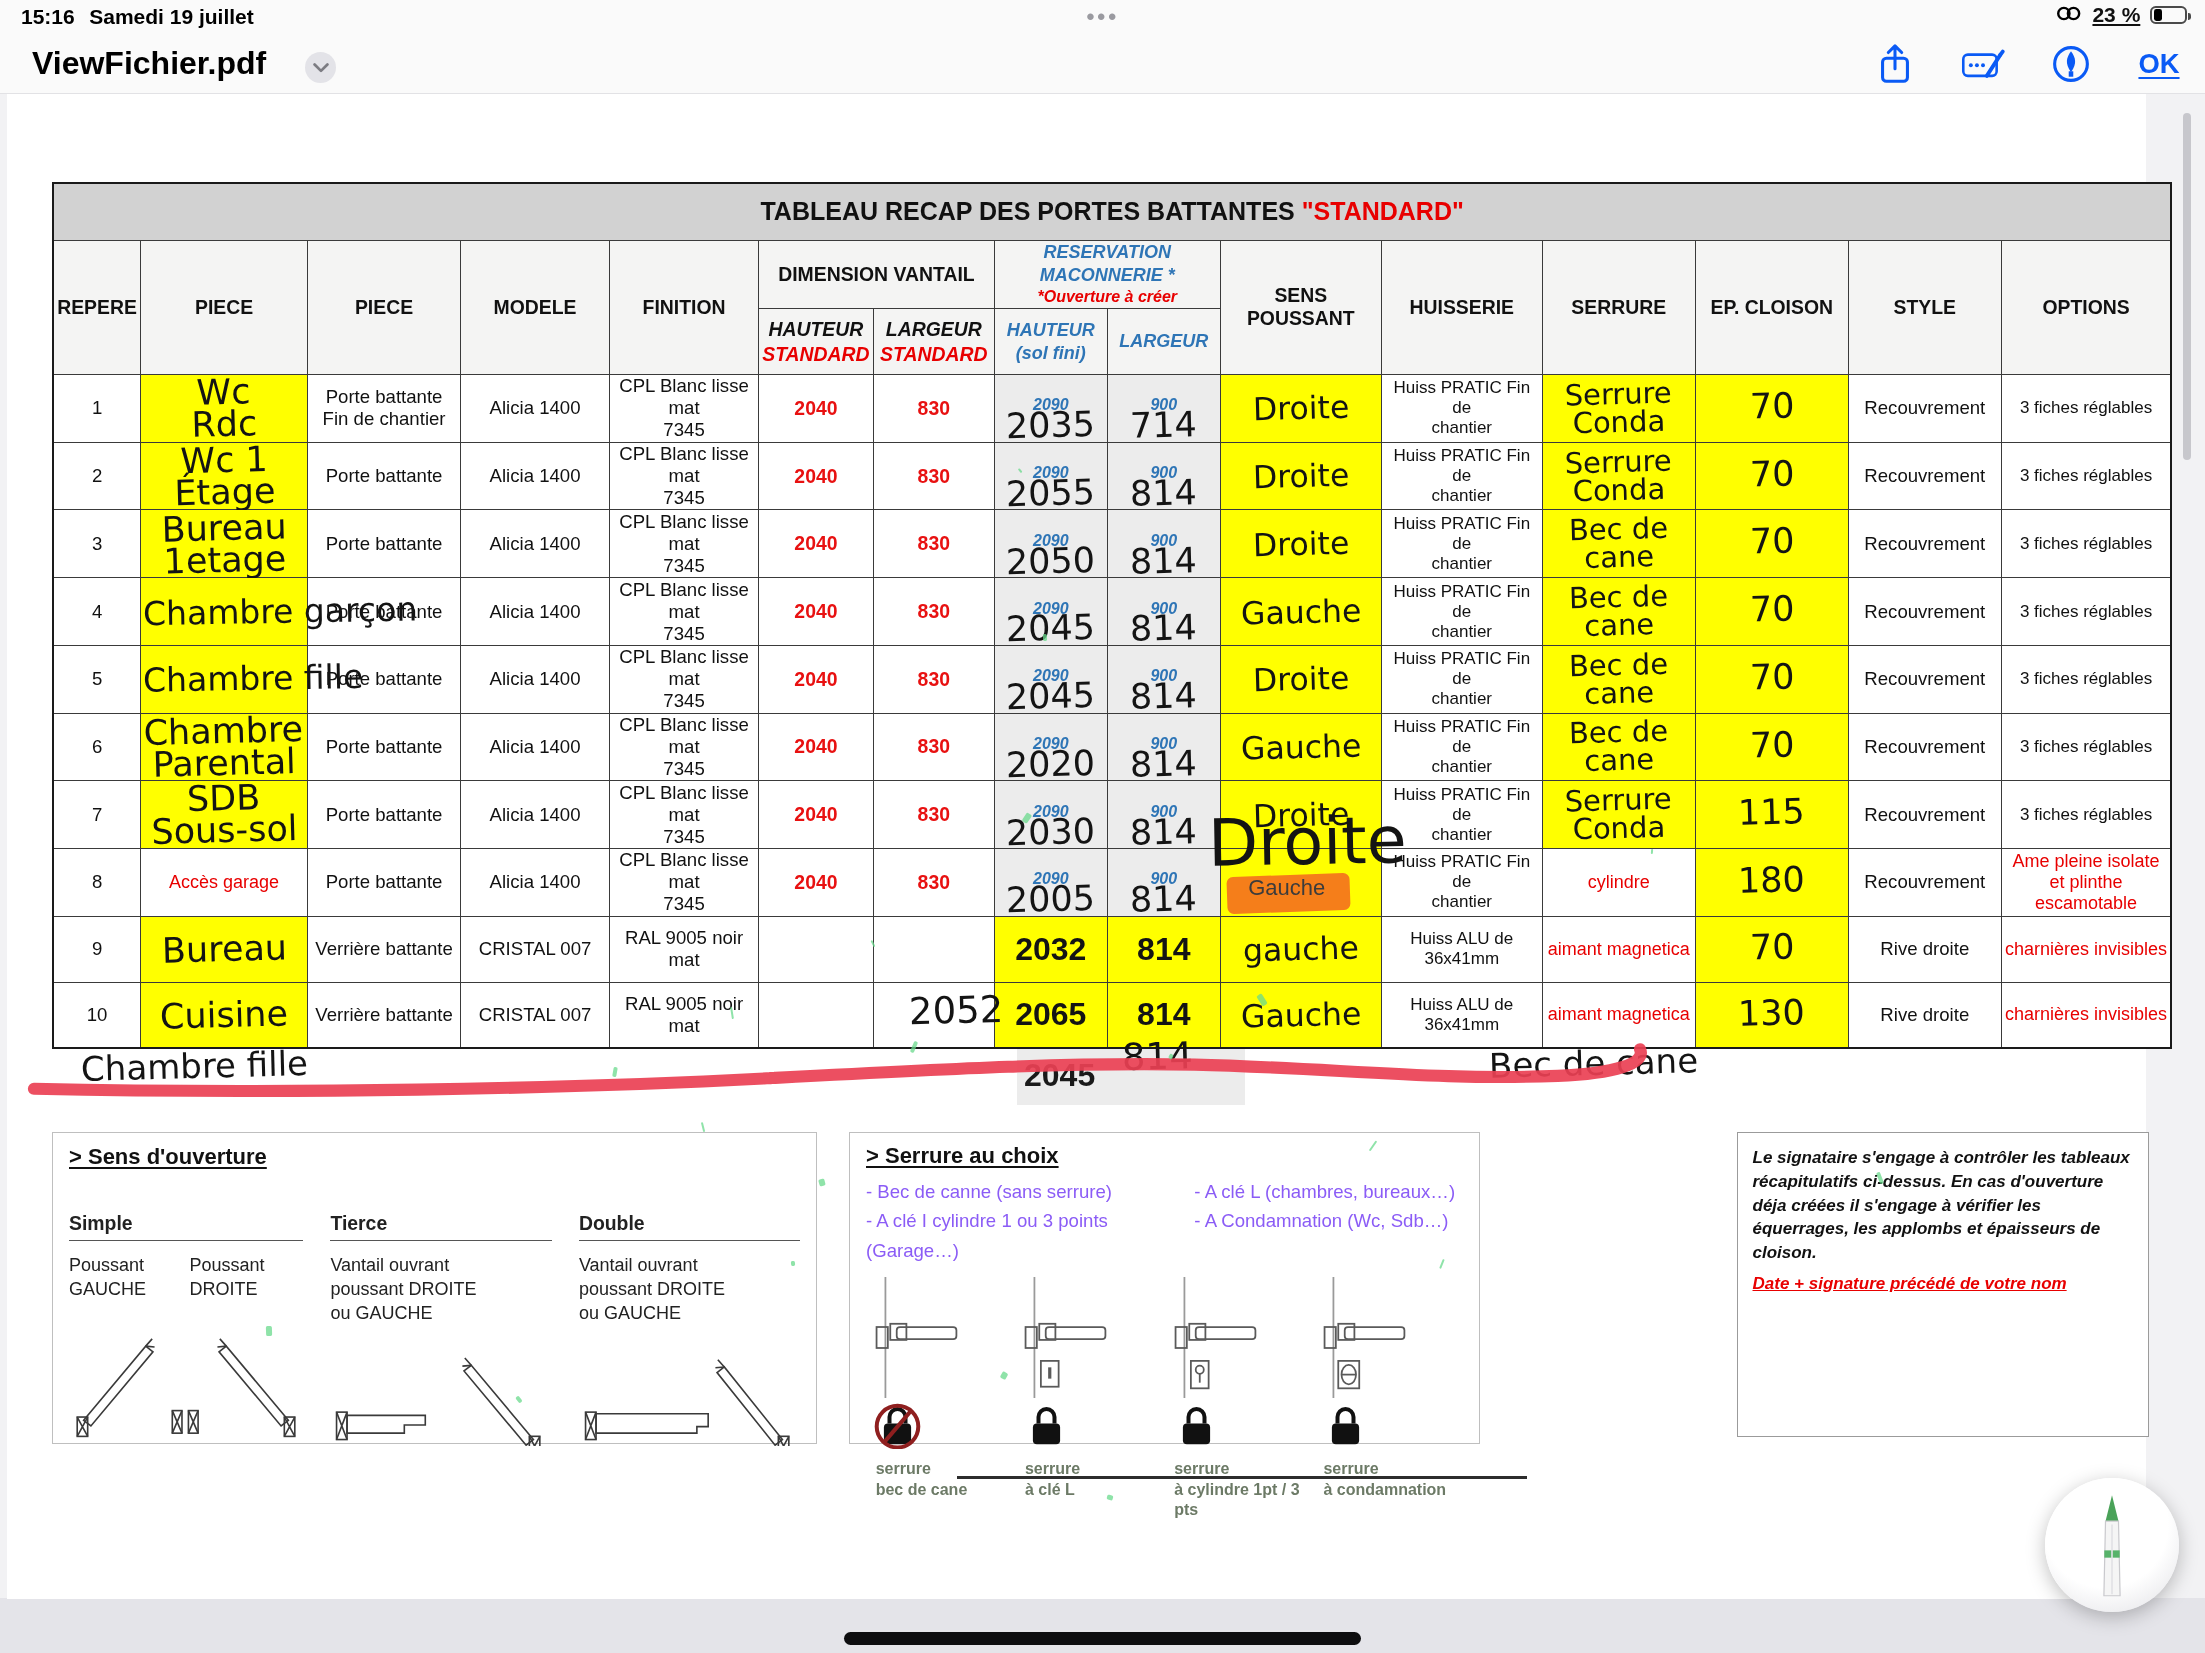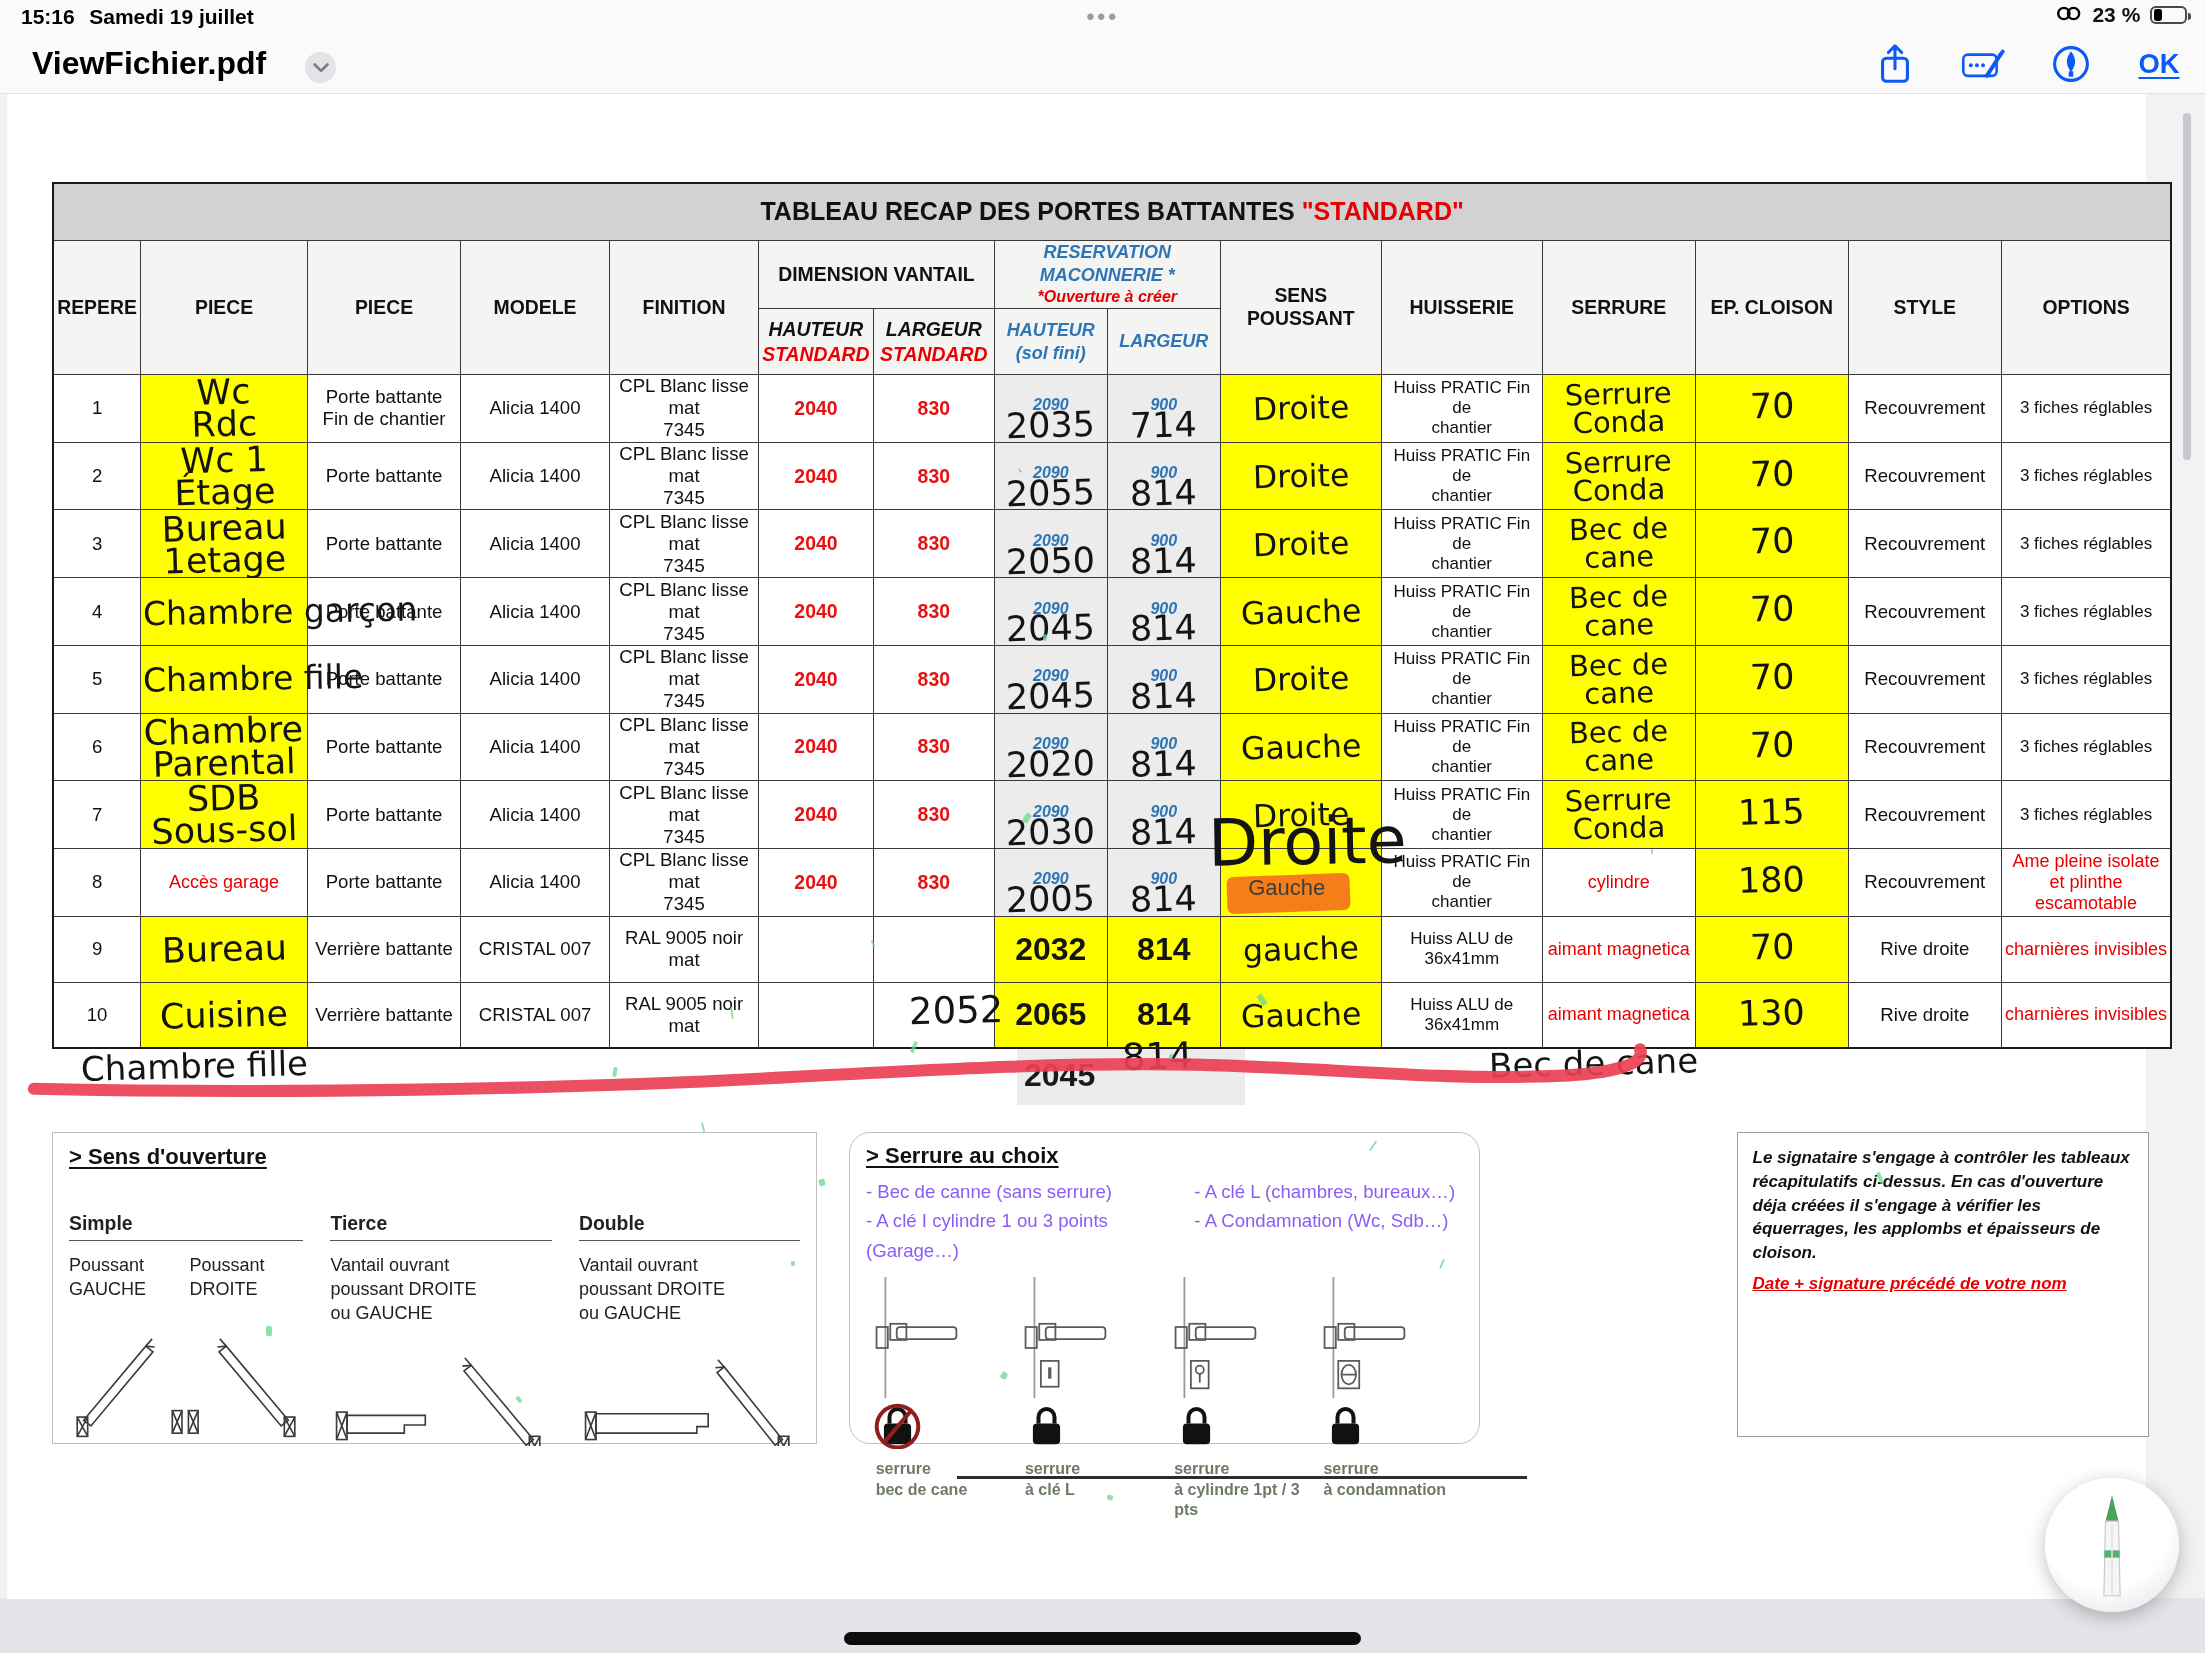--- a/index.html
+++ b/index.html
@@ -4,21 +4,21 @@
 <style>
   html,body{margin:0;padding:0;background:#e4e4e9;}
   *{box-sizing:border-box;}
   #screen{position:relative;width:2205px;height:1653px;background:#f2f2f4;overflow:hidden;
           font-family:"Liberation Sans",sans-serif;color:#111;}
   
   #statusbar{position:absolute;left:0;top:0;width:2205px;height:34px;background:#fafafa;z-index:30;}
   .st-left{position:absolute;left:21px;top:4.8px;font-size:21px;font-weight:700;color:#000;}
   .st-date{font-weight:600;margin-left:14.5px;}
   .st-dots{position:absolute;left:50%;top:3.2px;transform:translateX(-50%);color:#9a9aa0;font-size:24px;letter-spacing:2.4px;}
-  .st-right{position:absolute;right:18px;top:3.2px;display:flex;align-items:center;gap:9.7px;}
+  .st-right{position:absolute;right:18px;top:3.2px;display:flex;align-items:center;gap:9.7px;text-decoration:underline;}
   .st-batt-pct{font-size:21px;font-weight:700;}
   .batt{position:relative;width:37px;height:18.6px;border:2px solid #4a4a4a;border-radius:5.7px;}
   .batt .lvl{position:absolute;left:1.6px;top:1.6px;bottom:1.6px;width:24%;background:#000;border-radius:2.4px;}
   .batt .nub{position:absolute;right:-5.7px;top:4.8px;width:3.2px;height:7.3px;background:#4a4a4a;border-radius:0 2.4px 2.4px 0;}
   #toolbar{position:absolute;left:0;top:34px;width:2205px;height:60px;background:#fafafa;border-bottom:0.8px solid #e2e2e5;z-index:30;}
   .doc-title{position:absolute;left:32px;top:11.3px;font-size:32px;font-weight:800;color:#000;}
   .title-chev{position:absolute;left:305px;top:18px;width:31px;height:31px;border-radius:50%;background:#e3e3e8;display:flex;align-items:center;justify-content:center;}
   .tb-right{position:absolute;right:24px;top:8px;display:flex;align-items:center;gap:44px;}
   .tb-btn{width:44px;height:44px;display:flex;align-items:center;justify-content:center;}
   .ok-label{font-size:27.4px;font-weight:800;color:#0a5af5;text-decoration:underline;text-underline-offset:4px;}
@@ -69,21 +69,21 @@
   
   .strike-piece{position:absolute;left:81px;top:1046px;font-size:34px;z-index:6;}
   .strike-grey{position:absolute;left:1017px;top:1040px;width:228px;height:65px;background:#ececec;z-index:4;}
   .strike-2045{position:absolute;left:1024px;top:1057px;font-size:32px;font-weight:800;color:#1a1a1a;z-index:5;}
   .strike-814{position:absolute;left:1122px;top:1035px;font-size:37px;z-index:6;}
   .strike-bec{position:absolute;left:1489px;top:1043px;font-size:34px;z-index:6;}
   #redmark{position:absolute;left:0;top:0;z-index:10;pointer-events:none;}
   
   .blk{position:absolute;background:#fff;border:1.2px solid #bfbfbf;z-index:5;}
   #blk-sens{left:52px;top:1132px;width:765px;height:312px;padding:11.3px 16px;}
-  #blk-ser{left:849px;top:1132px;width:631px;height:312px;padding:9.7px 16px;border-radius:21px;}
+  #blk-ser{left:849px;top:1132px;width:631px;height:312px;padding:9.7px 16px;}
   #blk-note{left:1737px;top:1132px;width:412px;height:305px;border-color:#9b9b9b;padding:13px 14.5px;}
   .blk-title{font-size:22px;font-weight:800;text-decoration:underline;text-underline-offset:3.2px;}
   .sens-groups{display:flex;gap:27.4px;margin-top:42px;}
   .sg{flex:1;}
   .sg-name{font-size:19.4px;font-weight:700;color:#222;padding-bottom:5px;border-bottom:1.6px solid #555;}
   .sg-labels{display:flex;justify-content:space-between;margin-top:11.3px;font-size:18px;color:#222;white-space:pre-line;line-height:1.35;}
   .ser-bullets{display:flex;margin-top:8px;}
   .ser-bullets .colL{width:55%;}
   .ser-bullets .colR{width:45%;}
   .ser-bullets div span{display:block;font-size:18.6px;line-height:1.6;color:#8b5cf6;}

